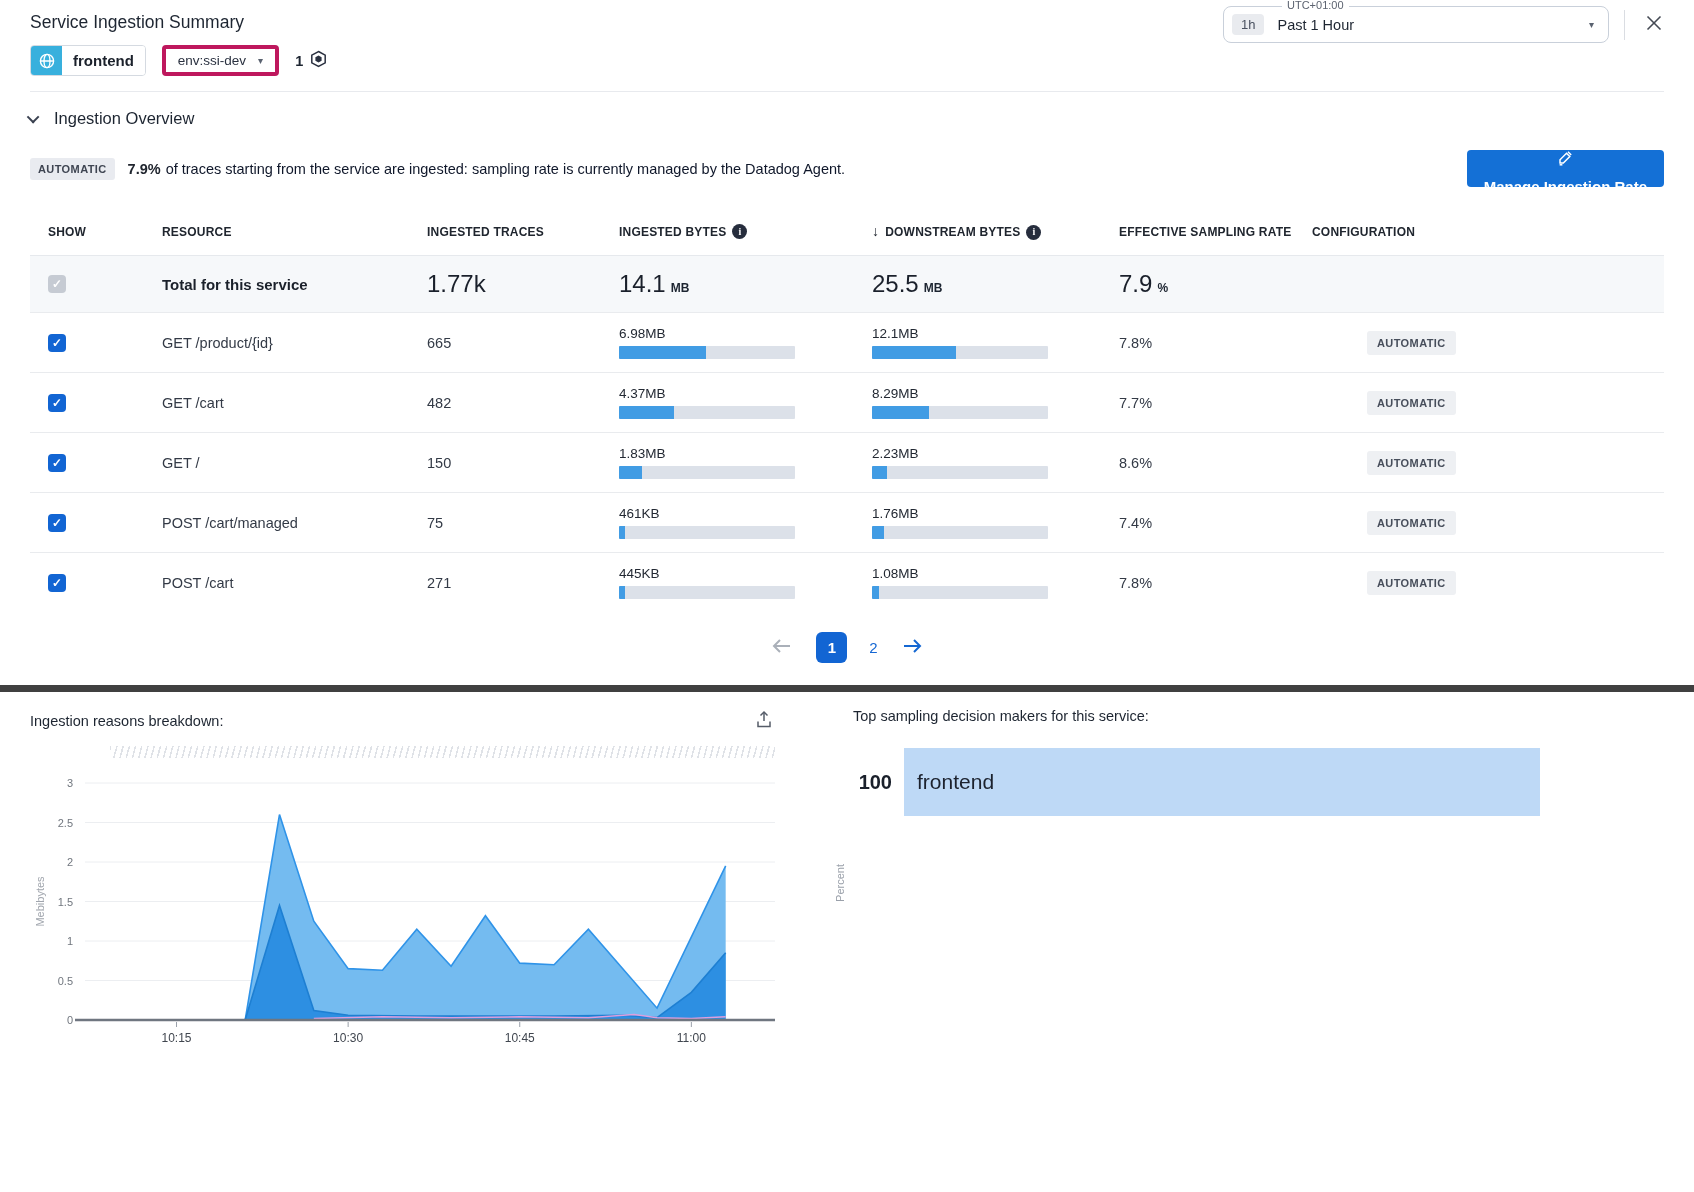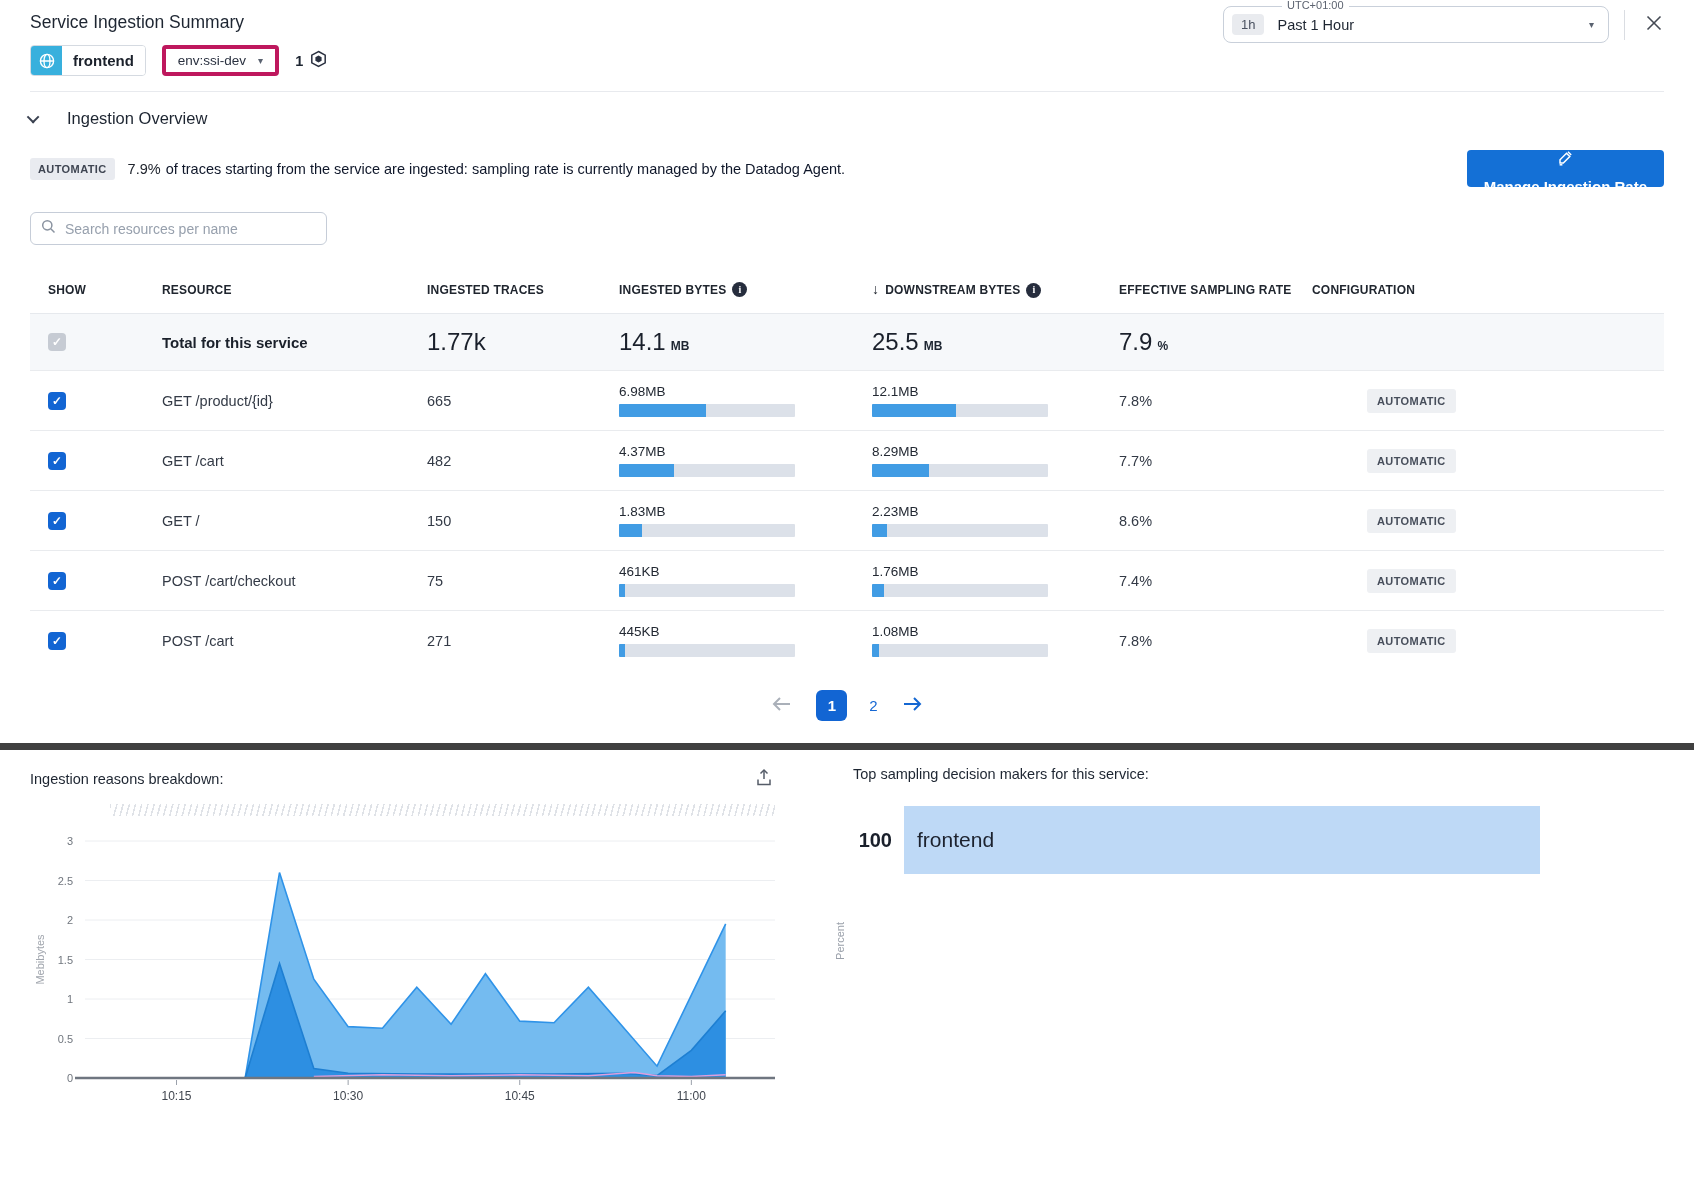--- a/index.html
+++ b/index.html
@@ -24,27 +24,27 @@
   .tz-legend { position:absolute; top:-8px; left:58px; background:#fff; padding:0 5px; font-size:11px; color:#5c6370; }
   .time-badge { background:#e9ebef; color:#4a5160; font-size:13px; border-radius:4px; padding:3px 9px; }
   .time-label { margin-left:13px; font-size:14.5px; color:#1d2531; }
   .time-caret { margin-left:auto; }
   .vdiv { width:1px; height:30px; background:#dadde2; }
   .close-btn { background:none; border:none; cursor:pointer; padding:4px; display:flex; }
 
   .hdr-divider { border-bottom:1px solid #e8eaee; margin-top:15px; }
 
   
-  .section-head { display:flex; align-items:center; gap:28px; margin:17px 0 0 30px; cursor:pointer; }
+  .section-head { display:flex; align-items:center; gap:15px; margin:17px 0 0 30px; cursor:pointer; }
   .chev { width:9px; height:9px; border-left:2px solid #3a4150; border-bottom:2px solid #3a4150; transform:rotate(-45deg) translateY(-2px); }
   .section-title { font-size:16.5px; font-weight:500; color:#1d2531; }
 
   .info-row { display:flex; align-items:center; margin:22px 30px 0 30px; }
   .mode-badge { background:#e9ebf0; color:#3f4552; font-size:11px; font-weight:700; letter-spacing:.4px; padding:5px 8px; border-radius:3px; }
-  .info-bold { font-weight:400; font-size:14.5px; margin:0 5px 0 13px; color:#20252e; }
+  .info-bold { font-weight:700; font-size:14.5px; margin:0 5px 0 13px; color:#20252e; }
   .info-text { font-size:14.5px; color:#0f172a; }
   .manage-btn { margin-left:auto; display:flex; align-items:center; gap:9px; background:#1470d6; color:#fff; border:none; border-radius:4px; height:37px; padding:0 17px; font-size:15px; font-weight:600; font-family:"Liberation Sans",sans-serif; cursor:pointer;flex-direction:column; }
 
   
   .search-box { display:flex; align-items:center; gap:9px; margin:25px 30px 0 30px; width:297px; height:33px; border:1px solid #c6cdd8; border-radius:6px; padding:0 10px; }
   .search-box input { border:none; outline:none; flex:1; font-size:14px; color:#2a3140; font-family:"Liberation Sans",sans-serif; }
   .search-box input::placeholder { color:#97a0ad; }
 
   
   .tbl { margin:0 30px; }
@@ -167,29 +167,20 @@
         <svg width="16" height="16" viewBox="0 0 16 16" fill="none" stroke="#fff" stroke-width="1.5">
           <path d="M9.5 3.2 L12.8 6.5 L6.3 13 L3 13 L3 9.7 Z"></path>
             <line x1="11" y1="1.8" x2="14.2" y2="5"></line>
             <line x1="2.6" y1="14.8" x2="5.4" y2="14.8"></line>
         </svg>
       </span>
       <span>Manage Ingestion Rate</span>
     </button>
   </div>
 
-  <div class="search-box">
-    <span>
-      <svg width="15" height="15" viewBox="0 0 15 15" fill="none" stroke="#8a93a0" stroke-width="1.5">
-        <circle cx="6.3" cy="6.3" r="4.6"></circle>
-          <line x1="9.8" y1="9.8" x2="13.5" y2="13.5"></line>
-      </svg>
-    </span>
-    <input type="text" placeholder="Search resources per name" style="">
-  </div>
 
   <div class="tbl">
 
     <div class="trow thead">
       <div class="hcell col-show">SHOW</div>
       <div class="hcell">RESOURCE</div>
       <div class="hcell">INGESTED TRACES</div>
       <div class="hcell">
         <span>INGESTED BYTES</span>
         <span class="info-i">i</span>
@@ -278,21 +269,21 @@
           </div>
         </div>
       <div class="rate-val">8.6%</div>
       <div><span class="cfg-badge">AUTOMATIC</span></div>
     </div>
 
     <div class="trow drow">
       <div>
           <div class="checkbox">✓</div>
         </div>
-      <div class="res-name">POST /cart/checkout</div>
+      <div class="res-name">POST /cart/managed</div>
       <div class="traces-val">75</div>
       <div class="bytes-cell">
           <div class="bval">461KB</div>
           <div class="bar-track">
             <div class="bar-fill" style="width: 3.3%;"></div>
           </div>
         </div>
       <div class="bytes-cell">
           <div class="bval">1.76MB</div>
           <div class="bar-track">

